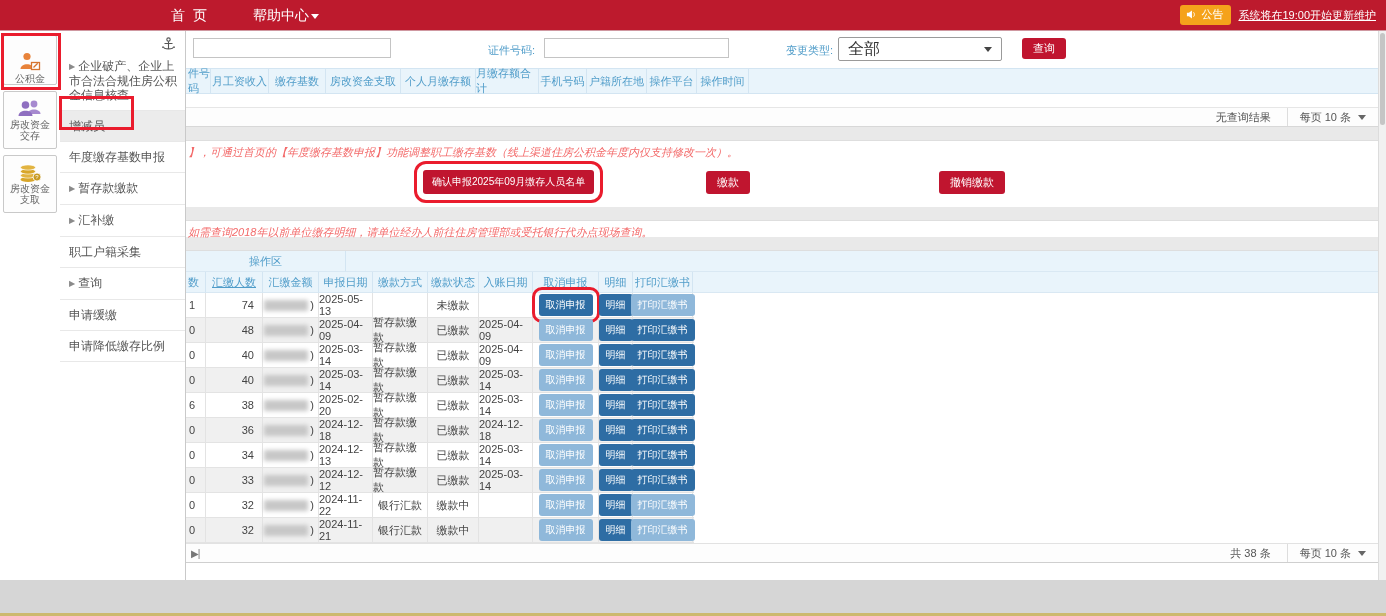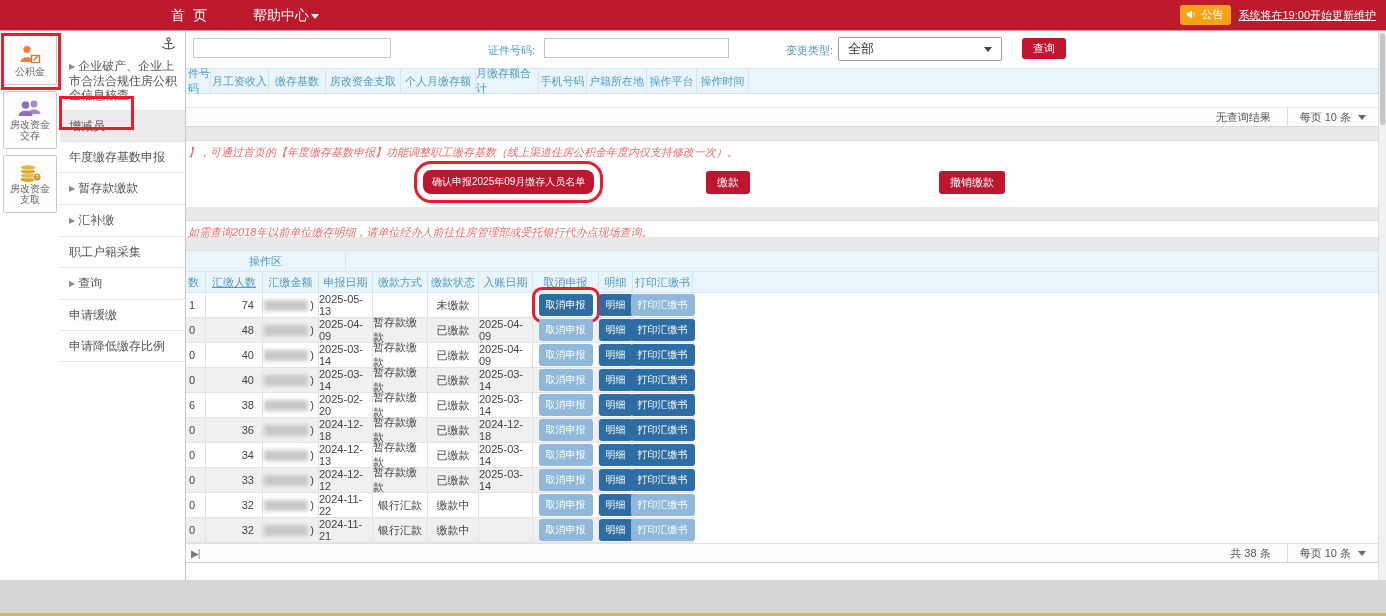--- a/index.html
+++ b/index.html
@@ -16,42 +16,42 @@
   .topbar-right{position:absolute;right:10px;top:0;height:30px;display:flex;align-items:center;gap:7px;}
   .badge{background:var(--badge_orange,#f5a21b);color:#fff;font-size:11px;padding:2px 8px 3px 6px;
          border-radius:3px;display:flex;align-items:center;gap:4px;}
   .sys-notice{color:#fff;font-size:11px;text-decoration:underline;cursor:pointer;}
   
   .rail{position:absolute;left:0;top:31px;width:60px;bottom:36px;background:#fff;z-index:3;}
   .rail-item{width:52px;margin:0 auto 6px;border:1px solid #c9c9c9;background:#fdfdfd;border-radius:2px;
              display:flex;flex-direction:column;align-items:center;justify-content:center;
              font-size:10px;color:#666;text-align:center;line-height:11px;cursor:pointer;}
   .rail-item .lbl{width:48px;}
-  .ri-1{height:48px;margin-top:4px;}
+  .ri-1{height:48px;margin-top:4px;justify-content:flex-end;}
   .ri-2,.ri-3{height:56px;}
   
   .menu{position:absolute;left:60px;top:31px;width:125px;bottom:36px;background:#fff;
         border-right:1px solid #c9c9c9;z-index:3;}
   .anchor-wrap{position:absolute;top:6px;right:10px;cursor:pointer;}
   .menu-list{margin-top:20px;}
   .menu-item{padding:8px 8px 8px 9px;font-size:12px;color:#555;border-bottom:1px solid #e8e8e8;
              line-height:14px;cursor:pointer;}
   .menu-item.active{background:#ececec;}
   .m-arrow{color:#8a8a8a;font-size:8px;margin-right:3px;vertical-align:1px;}
   
   .main{position:absolute;left:186px;top:31px;right:8px;bottom:36px;background:#fff;overflow:hidden;z-index:2;}
   .form-row{position:relative;height:37px;}
   .txt{position:absolute;top:7px;height:20px;border:1px solid #c4c4c4;background:#fff;box-sizing:border-box;font-size:11px;padding:0 5px;}
   .in1{left:7px;width:198px;}
   .in2{left:358px;width:185px;}
   .flabel{position:absolute;top:12px;font-size:11px;color:#4f9cc9;}
   .l1{left:302px;}
   .l2{left:600px;}
   .sel{position:absolute;left:652px;top:6px;width:164px;height:24px;border:1px solid #9a9a9a;border-radius:2px;
-       background:#fff;box-sizing:border-box;font-size:13px;color:#333;display:flex;align-items:center;
+       background:#fff;box-sizing:border-box;font-size:16px;color:#333;display:flex;align-items:center;
        padding:0 9px;cursor:pointer;}
   .sel-caret{position:absolute;right:9px;top:9px;width:0;height:0;border-left:4px solid transparent;
              border-right:4px solid transparent;border-top:5px solid #444;}
   .btn-red{background:var(--button_red,#c0152f);color:#fff;font-size:11px;border:none;border-radius:3px;
            padding:4px 11px;cursor:pointer;font-family:inherit;}
   .q-btn{position:absolute;left:836px;top:7px;padding:3px 11px;}
   
   .t1-header{height:26px;display:flex;background:var(--header_blue_bg,#e9f4fb);
              border-top:1px solid #d3e5f2;border-bottom:1px solid #d3e5f2;box-sizing:border-box;}
   .hcell{font-size:11px;color:var(--header_blue_text,#4f9cc9);display:flex;align-items:center;
@@ -98,21 +98,21 @@
   .total-text{margin-right:16px;}
   
   .scrollbar{position:absolute;right:0;top:31px;width:8px;bottom:36px;background:#f1f1f1;
              border-left:1px solid #dcdcdc;box-sizing:border-box;z-index:5;}
   .sb-thumb{margin:2px 1px 0;height:92px;background:#c5c5c5;border-radius:3px;}
   .bottom-line{position:absolute;left:0;right:0;bottom:0;height:3px;background:#cdb96f;z-index:6;}
   
   .ann{position:absolute;border:3px solid var(--annotation_red,#ea1c2d);z-index:9;pointer-events:none;}
   .ann-rail{left:1px;top:33px;width:54px;height:51px;}
   .ann-menu{left:59px;top:96px;width:69px;height:28px;}
-  .ann-outline{outline:3px solid var(--annotation_red,#ea1c2d);outline-offset:6px;border-radius:8px;}
+  .ann-outline{outline:3px solid var(--annotation_red,#ea1c2d);outline-offset:6px;}
   .ann-outline-sm{outline:3px solid var(--annotation_red,#ea1c2d);outline-offset:4px;}
   svg{display:block;}
 </style>
 </head>
 <body>
 
 <div class="screen">
 
   <div class="topbar">
     <span class="tb-item tb-home">首 页</span>

